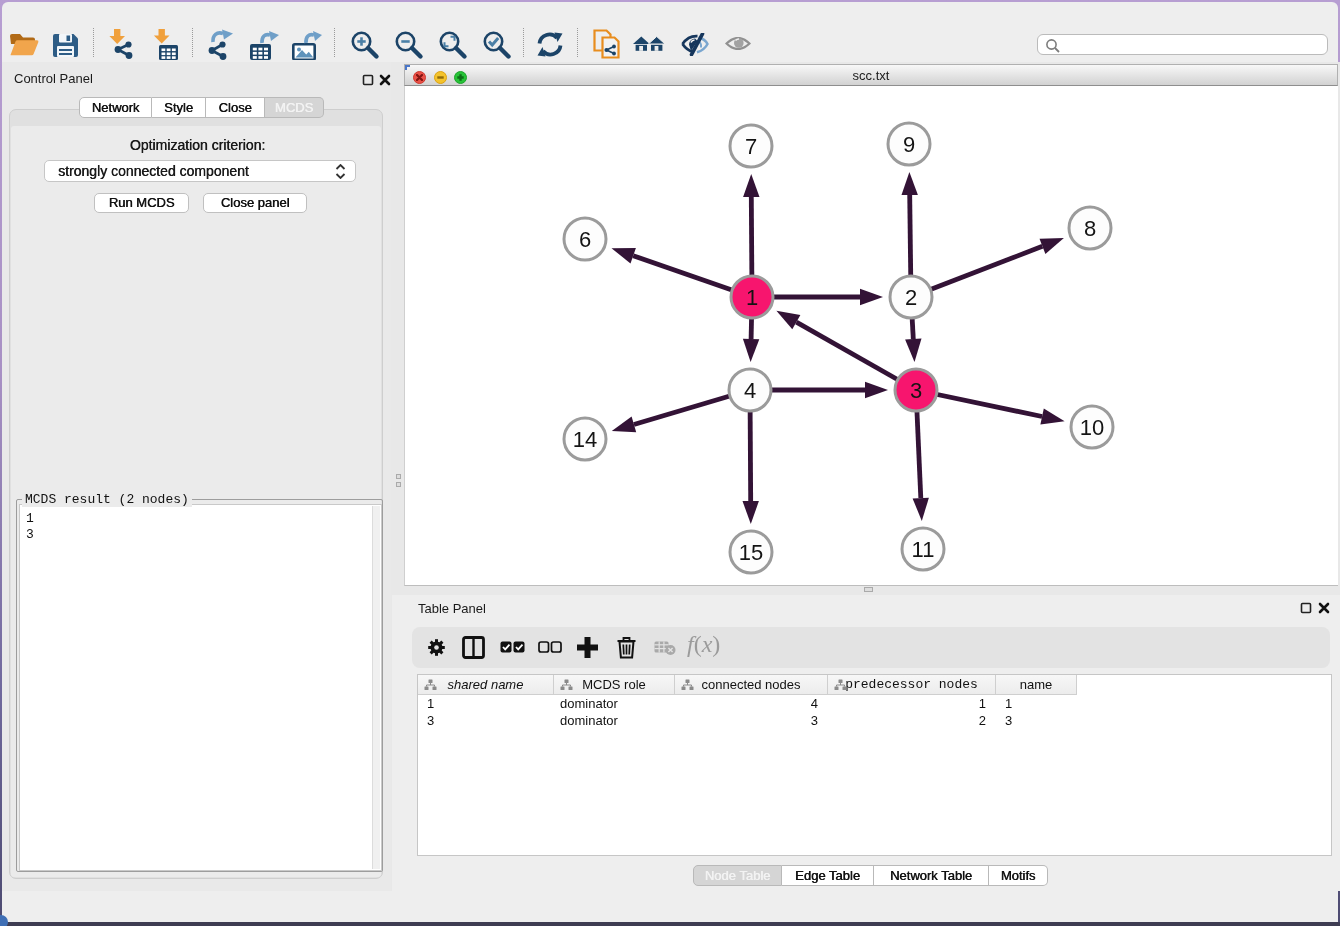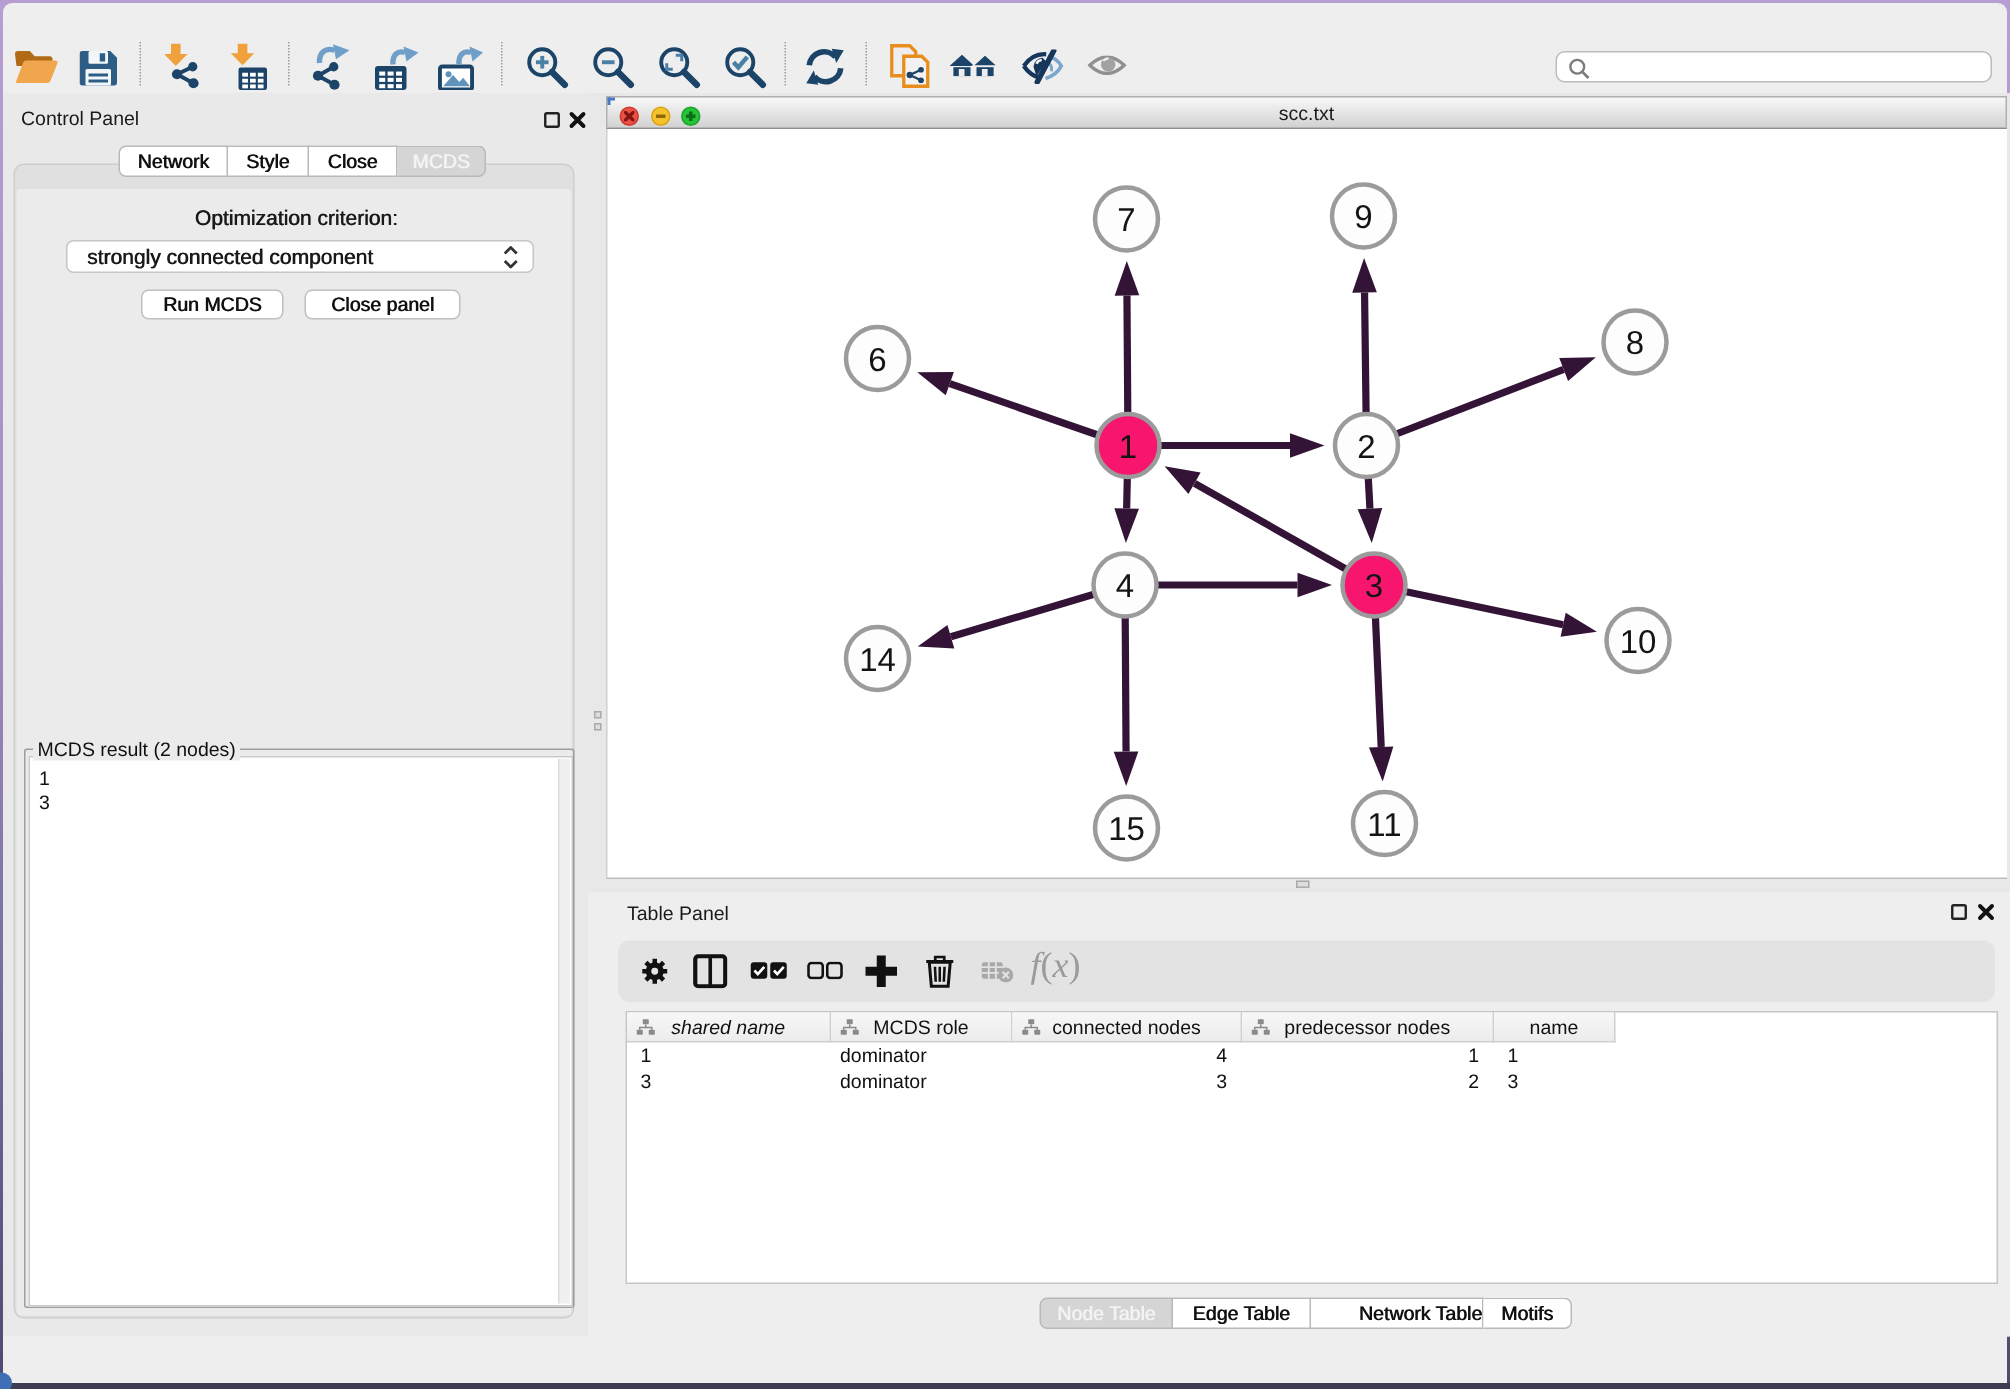--- a/index.html
+++ b/index.html
@@ -23,21 +23,21 @@
  font-size:13px;color:#111;text-align:center;line-height:19px;text-shadow:0.5px 0 0 #111;}
 .tab.first{border-left:1px solid #b9b9b9;border-radius:5px 0 0 5px;}
 .tab.last{border-radius:0 5px 5px 0;}
 .tab.sel{background:#d5d5d5;color:#f3f3f3;border-color:#b9b9b9;text-shadow:0.5px 0 0 #f3f3f3;}
 #cp-outer{position:absolute;left:7px;top:47px;z-index:1;width:374px;height:770px;background:#e0e0e0;border-radius:7px;border:1px solid #cecece;box-sizing:border-box;}
 #cp-inner{position:absolute;left:9px;top:64px;z-index:2;width:370px;height:751px;background:#ebebeb;border-radius:3px;}
 #optlabel{position:absolute;z-index:4;left:0;top:75px;width:391px;text-align:center;font-size:14px;color:#1a1a1a;text-shadow:0.4px 0 0 #1a1a1a;}
 #dropdown{position:absolute;z-index:4;left:42px;top:98px;width:312px;height:22px;background:#fff;border:1px solid #c6c6c6;border-radius:5px;box-sizing:border-box;font-size:14px;color:#1a1a1a;line-height:20px;padding-left:13px;text-shadow:0.4px 0 0 #1a1a1a;}
 .btn{position:absolute;z-index:4;height:20px;background:#fff;border:1px solid #c0c0c0;border-radius:5px;box-sizing:border-box;font-size:13px;color:#111;text-align:center;line-height:18px;text-shadow:0.5px 0 0 #111;}
 
-#fs{position:absolute;z-index:4;left:14px;top:437px;width:367px;height:373px;border:1px solid #9d9d9d;border-radius:2px;box-sizing:border-box;}
+#fs{position:absolute;z-index:4;left:14px;top:437px;width:367px;height:373px;border:1px solid #9d9d9d;border-radius:2px;box-sizing:border-box;font-family:Liberation Mono, monospace;}
 #fs-legend{position:absolute;left:5px;top:-8px;background:#ebebeb;padding:0 3px;font-size:13px;color:#111;z-index:6;}
 #fs-white{position:absolute;left:2px;top:4px;width:363px;height:367px;background:#fff;border:1px solid #c9c9c9;box-sizing:border-box;}
 #fs-scroll{position:absolute;right:1px;top:1px;width:7px;height:363px;background:#f0f0f0;border-left:1px solid #dcdcdc;}
 
 #statusbar{position:absolute;left:0;top:889px;width:100%;height:33px;background:#ececec;border-top:1px solid #c4c4c4;}
 #sb-btn{position:absolute;left:8px;top:8px;width:28px;height:21px;background:#fcfcfc;border:1px solid #b2b2b2;box-sizing:border-box;}
 #mem-btn{position:absolute;left:1252px;top:6px;width:75px;height:24px;background:#fbfbfb;border:1px solid #adadad;box-sizing:border-box;font-size:12px;color:#111;}
 
 #desktop{position:absolute;left:389px;top:60px;width:949px;height:829px;background:#e8e8e8;}
 #netwin{position:absolute;left:13px;top:2px;width:934px;height:522px;}
@@ -360,21 +360,21 @@
             </g>
           <circle cx="16.5" cy="9" r="5" fill="#a9a9a9"></circle>
           <path d="M14.4 6.9 l4.2 4.2 M18.6 6.9 l-4.2 4.2" stroke="#e3e3e3" stroke-width="1.4"></path>
         </svg>
         <div class="abs" style="left:275px;top:4px;width:50px;font-family:'Liberation Serif',serif;font-size:24px;color:#9b9b9b;"><i>f</i>(<i>x</i>)</div>
       </div>
       <div id="tp-table">
         <div class="th" style="left:0;width:136px;font-style:italic;">shared name</div>
         <div class="th" style="left:136px;width:121px;">MCDS role</div>
         <div class="th" style="left:257px;width:153px;">connected nodes</div>
-        <div class="th" style="left:410px;width:168px;">predecessor nodes</div>
+        <div class="th" style="left:410px;width:168px;font-family:Liberation Mono, monospace;">predecessor nodes</div>
         <div class="th" style="left:578px;width:81px;">name</div>
         <svg class="abs" style="left:6px;top:4px;" width="13" height="12" viewBox="0 0 13 12">
             <g fill="#8a8a8a">
               <rect x="4.5" y="0.5" width="4" height="3.4" rx="0.5"></rect>
               <rect x="0.5" y="7.5" width="4" height="3.4" rx="0.5"></rect>
               <rect x="8.5" y="7.5" width="4" height="3.4" rx="0.5"></rect>
               <path d="M6.5 4 v2 M2.5 7.5 v-1.5 h8 v1.5" stroke="#8a8a8a" fill="none" stroke-width="1"></path>
             </g>
           </svg>
         <svg class="abs" style="left:142px;top:4px;" width="13" height="12" viewBox="0 0 13 12">
@@ -408,21 +408,21 @@
         <div class="td" style="left:587px;top:21px;">1</div>
         <div class="td" style="left:9px;top:38px;">3</div>
         <div class="td" style="left:142px;top:38px;">dominator</div>
         <div class="td" style="left:300px;top:38px;width:100px;text-align:right;">3</div>
         <div class="td" style="left:468px;top:38px;width:100px;text-align:right;">2</div>
         <div class="td" style="left:587px;top:38px;">3</div>
       </div>
       <div class="btabrow" style="left:301px;top:270px;">
         <div class="tab first sel" style="width:89px;">Node Table</div>
         <div class="tab" style="width:92px;">Edge Table</div>
-        <div class="tab" style="width:115px;text-align:right;">Network Table</div>
+        <div class="tab" style="width:115px;">Network Table</div>
         <div class="tab last" style="width:59px;">Motifs</div>
       </div>
     </div>
   </div>
 </div>
 <div style="position:absolute;left:0;top:922px;width:1340px;height:4px;background:#3e3c52;"></div>
 <div style="position:absolute;left:396px;top:474px;width:5px;height:14px;z-index:9;">
 <div style="width:5px;height:5px;border:1px solid #aaa;box-sizing:border-box;background:#ddd;"></div>
 <div style="width:5px;height:5px;border:1px solid #aaa;box-sizing:border-box;background:#ddd;margin-top:3px;"></div>
   </div>

